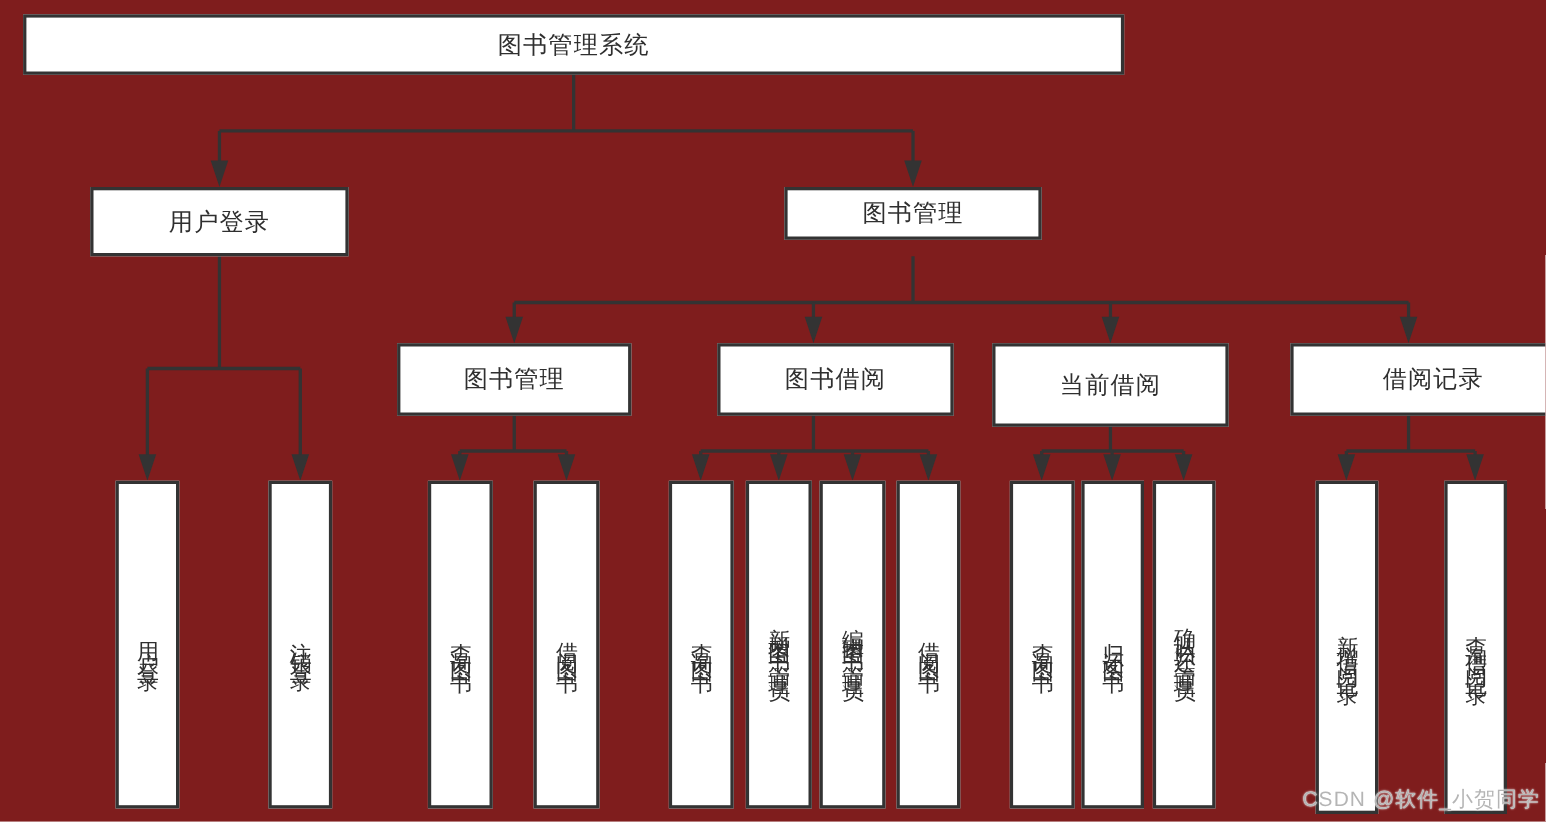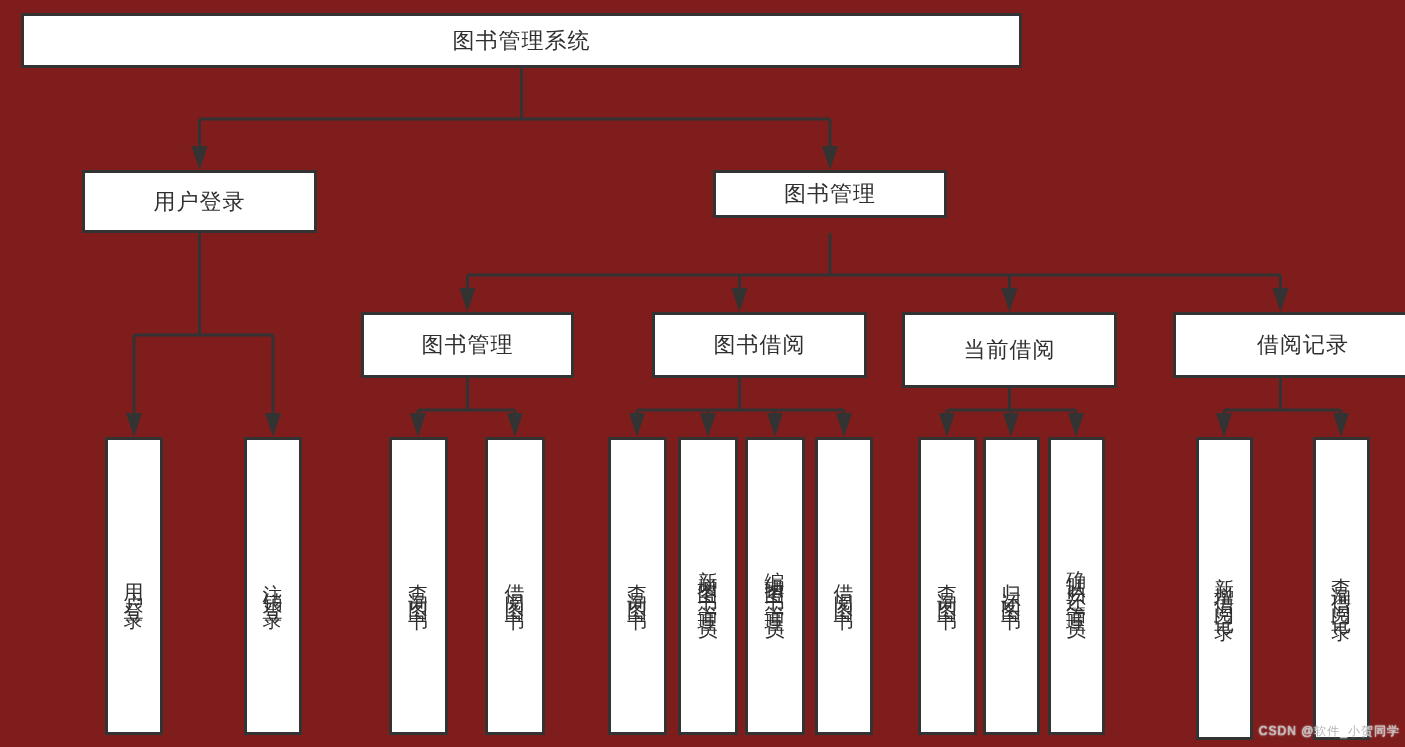--- a/index.html
+++ b/index.html
@@ -26,21 +26,21 @@
     font-size:20px;
     line-height:1;
     letter-spacing:9px;
     color:#2f2f2f;
     white-space:nowrap;
   }
   .v-node.long span{letter-spacing:7px;}
   #watermark{
     position:absolute;
     right:5px;bottom:7px;
-    font-size:12px;
+    font-size:19px;
     color:#b5b5b5;
     letter-spacing:1px;
     text-shadow:0 0 2px #ffffff,0 0 1px #ffffff;
     white-space:nowrap;
   }
   
   #n-root        {left:21px;  top:13px;  width:1001px;height:55px;}
   #n-user-login  {left:82px;  top:170px; width:235px; height:63px;}
   #n-book-mgmt   {left:713px; top:170px; width:234px; height:48px;}
   #n-new-book    {left:361px; top:312px; width:213px; height:66px;}

